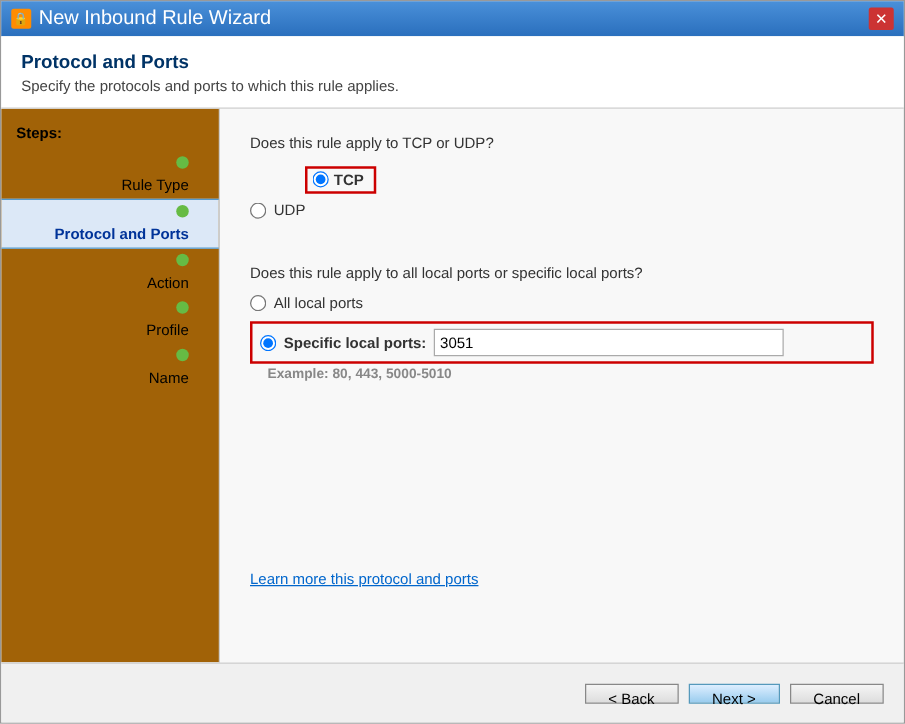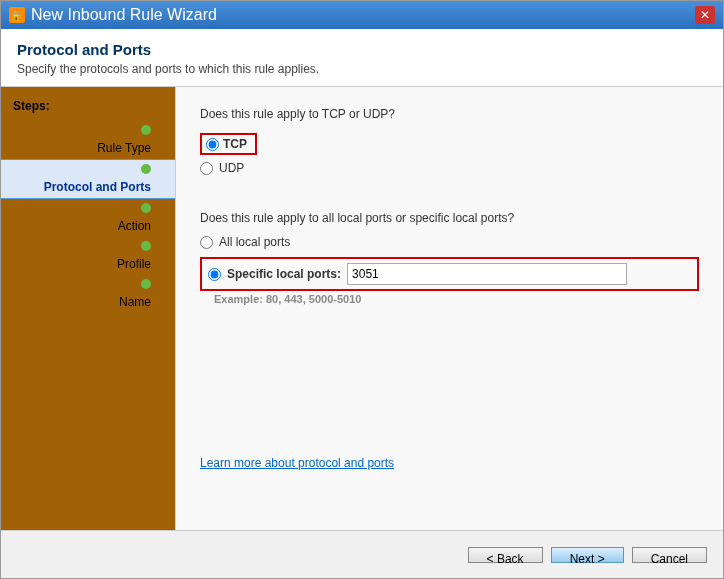--- a/index.html
+++ b/index.html
@@ -148,23 +148,24 @@
     .radio-label {
       font-size: 12px;
       color: #333;
     }
     .radio-label.bold {
       font-weight: bold;
     }
     .tcp-highlight {
       border: 2px solid #cc0000;
       display: inline-flex;
-      align-items: flex-end;
+      align-items: flex-start;
       gap: 4px;
       padding: 2px 8px 2px 4px;
+      margin-left: 44px;
     }
     .separator {
       height: 12px;
     }
     .ports-section {
       margin-top: 8px;
     }
     .ports-question {
       font-size: 12px;
       color: #333;
@@ -318,21 +319,21 @@
               <input type="radio" name="ports" id="specificports" checked="" style="">
               <label class="radio-label bold" for="specificports">Specific local ports:</label>
               <input type="text" class="ports-input" value="3051" style="">
             </div>
             <div class="example-text">Example: 80, 443, 5000-5010</div>
           </div>
         </div>
       </div>
 
       <div class="link-area">
-        <a class="learn-link">Learn more about protocol and ports</a>
+        <a class="learn-link">Learn more this protocol and ports</a>
       </div>
     </div>
   </div>
 
   <div class="footer">
     <button class="footer-btn">&lt; Back</button>
     <button class="footer-btn next-btn">Next &gt;</button>
     <button class="footer-btn">Cancel</button>
   </div>
 </div>

